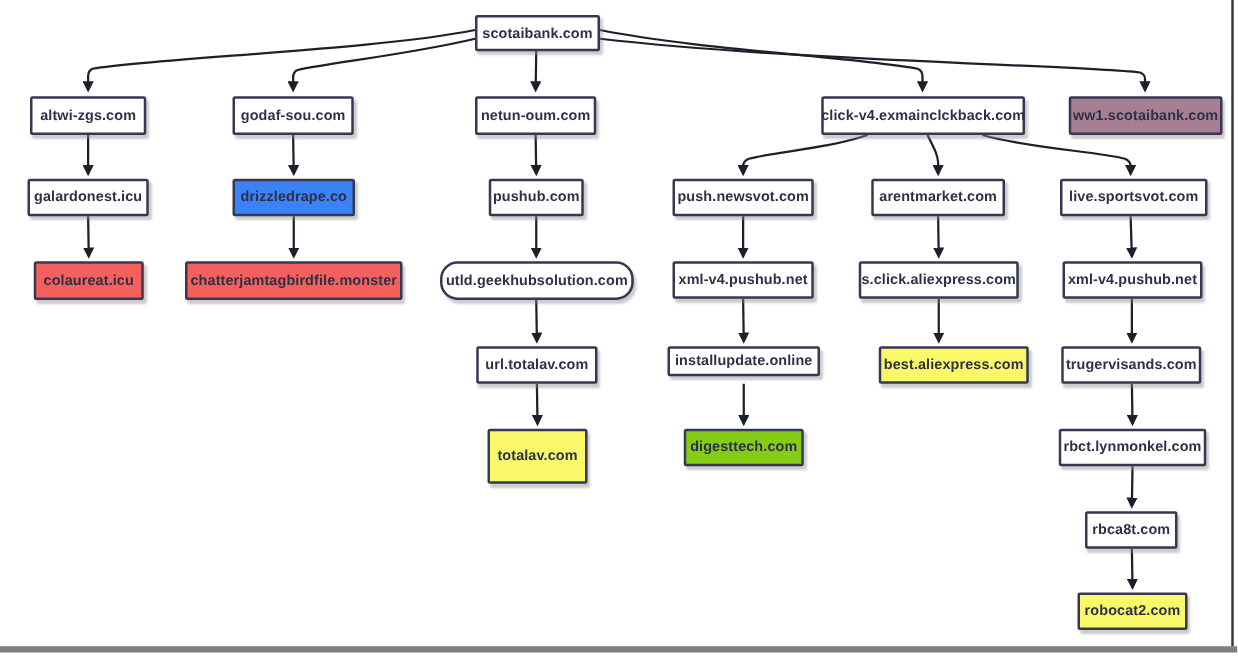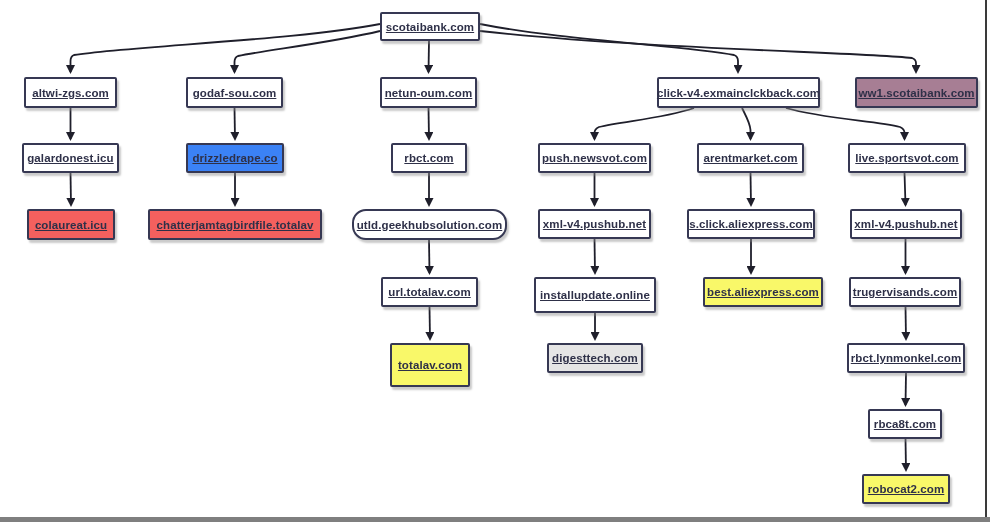--- a/index.html
+++ b/index.html
@@ -31,21 +31,20 @@
     border-radius: 2px;
     color: #2e3048;
     font-weight: bold;
     font-size: 11.5px;
     letter-spacing: 0.1px;
     display: flex;
     align-items: center;
     justify-content: center;
     white-space: nowrap;
     box-shadow: 2px 3px 2px rgba(140,140,140,0.45);
-    text-decoration: underline;
   }
   .frame-right {
     position: absolute;
     top: 0;
     width: 2px;
     height: 517px;
   }
   .bottom-bar {
     position: absolute;
     left: 0;
@@ -96,36 +95,36 @@
 
   <div id="node-layer">
       <div class="node" style="left: 380px; top: 12px; width: 100px; height: 29px; background: rgb(255, 255, 255); border-color: rgb(54, 56, 83); color: rgb(46, 48, 72);">scotaibank.com</div>
       <div class="node" style="left: 24px; top: 77px; width: 93px; height: 31px; background: rgb(255, 255, 255); border-color: rgb(54, 56, 83); color: rgb(46, 48, 72);">altwi-zgs.com</div>
       <div class="node" style="left: 186px; top: 77px; width: 97px; height: 31px; background: rgb(255, 255, 255); border-color: rgb(54, 56, 83); color: rgb(46, 48, 72);">godaf-sou.com</div>
       <div class="node" style="left: 380px; top: 77px; width: 97px; height: 31px; background: rgb(255, 255, 255); border-color: rgb(54, 56, 83); color: rgb(46, 48, 72);">netun-oum.com</div>
       <div class="node" style="left: 657px; top: 77px; width: 163px; height: 31px; background: rgb(255, 255, 255); border-color: rgb(54, 56, 83); color: rgb(46, 48, 72);">click-v4.exmainclckback.com</div>
       <div class="node" style="left: 855px; top: 77px; width: 123px; height: 31px; background: rgb(167, 126, 148); border-color: rgb(54, 56, 83); color: rgb(46, 48, 72);">ww1.scotaibank.com</div>
       <div class="node" style="left: 22px; top: 143px; width: 97px; height: 30px; background: rgb(255, 255, 255); border-color: rgb(54, 56, 83); color: rgb(46, 48, 72);">galardonest.icu</div>
       <div class="node" style="left: 186px; top: 143px; width: 98px; height: 30px; background: #3b82f6; border-color: rgb(54, 56, 83); color: rgb(46, 48, 72);">drizzledrape.co</div>
-      <div class="node" style="left: 391px; top: 143px; width: 76px; height: 30px; background: rgb(255, 255, 255); border-color: rgb(54, 56, 83); color: rgb(46, 48, 72);">rbct.com</div>
+      <div class="node" style="left: 391px; top: 143px; width: 76px; height: 30px; background: rgb(255, 255, 255); border-color: rgb(54, 56, 83); color: rgb(46, 48, 72);">pushub.com</div>
       <div class="node" style="left: 538px; top: 143px; width: 113px; height: 30px; background: rgb(255, 255, 255); border-color: rgb(54, 56, 83); color: rgb(46, 48, 72);">push.newsvot.com</div>
       <div class="node" style="left: 697px; top: 143px; width: 107px; height: 30px; background: rgb(255, 255, 255); border-color: rgb(54, 56, 83); color: rgb(46, 48, 72);">arentmarket.com</div>
       <div class="node" style="left: 848px; top: 143px; width: 118px; height: 30px; background: rgb(255, 255, 255); border-color: rgb(54, 56, 83); color: rgb(46, 48, 72);">live.sportsvot.com</div>
       <div class="node" style="left: 27px; top: 209px; width: 88px; height: 31px; background: rgb(244, 96, 94); border-color: rgb(54, 56, 83); color: rgb(46, 48, 72);">colaureat.icu</div>
-      <div class="node" style="left: 148px; top: 209px; width: 174px; height: 31px; background: rgb(244, 96, 94); border-color: rgb(54, 56, 83); color: rgb(46, 48, 72);">chatterjamtagbirdfile.totalav</div>
+      <div class="node" style="left: 148px; top: 209px; width: 174px; height: 31px; background: rgb(244, 96, 94); border-color: rgb(54, 56, 83); color: rgb(46, 48, 72);">chatterjamtagbirdfile.monster</div>
       <div class="node" style="left: 352px; top: 209px; width: 155px; height: 31px; background: rgb(255, 255, 255); border-color: rgb(54, 56, 83); color: rgb(46, 48, 72); border-radius: 14px;">utld.geekhubsolution.com</div>
       <div class="node" style="left: 538px; top: 209px; width: 113px; height: 30px; background: rgb(255, 255, 255); border-color: rgb(54, 56, 83); color: rgb(46, 48, 72);">xml-v4.pushub.net</div>
       <div class="node" style="left: 687px; top: 209px; width: 128px; height: 30px; background: rgb(255, 255, 255); border-color: rgb(54, 56, 83); color: rgb(46, 48, 72);">s.click.aliexpress.com</div>
       <div class="node" style="left: 850px; top: 209px; width: 112px; height: 30px; background: rgb(255, 255, 255); border-color: rgb(54, 56, 83); color: rgb(46, 48, 72);">xml-v4.pushub.net</div>
       <div class="node" style="left: 381px; top: 277px; width: 97px; height: 30px; background: rgb(255, 255, 255); border-color: rgb(54, 56, 83); color: rgb(46, 48, 72);">url.totalav.com</div>
-      <div class="node" style="left: 534px; top: 277px; width: 122px; height: 36px; background: rgb(255, 255, 255); border-color: rgb(54, 56, 83); color: rgb(46, 48, 72);">installupdate.online</div>
+      <div class="node" style="left: 534px; top: 277px; width: 122px; height: 24px; background: rgb(255, 255, 255); border-color: rgb(54, 56, 83); color: rgb(46, 48, 72);">installupdate.online</div>
       <div class="node" style="left: 691px; top: 277px; width: 120px; height: 30px; background: rgb(249, 248, 105); border-color: rgb(54, 56, 83); color: rgb(46, 48, 72); margin-left: 12px;">best.aliexpress.com</div>
       <div class="node" style="left: 849px; top: 277px; width: 112px; height: 30px; background: rgb(255, 255, 255); border-color: rgb(54, 56, 83); color: rgb(46, 48, 72);">trugervisands.com</div>
       <div class="node" style="left: 390px; top: 343px; width: 80px; height: 44px; background: rgb(249, 248, 105); border-color: rgb(54, 56, 83); color: rgb(46, 48, 72);">totalav.com</div>
-      <div class="node" style="left: 547px; top: 343px; width: 96px; height: 30px; background: #e5e5e5; border-color: rgb(54, 56, 83); color: rgb(46, 48, 72);">digesttech.com</div>
+      <div class="node" style="left: 547px; top: 343px; width: 96px; height: 30px; background: #84cc16; border-color: rgb(54, 56, 83); color: rgb(46, 48, 72);">digesttech.com</div>
       <div class="node" style="left: 847px; top: 343px; width: 118px; height: 30px; background: rgb(255, 255, 255); border-color: rgb(54, 56, 83); color: rgb(46, 48, 72);">rbct.lynmonkel.com</div>
       <div class="node" style="left: 868px; top: 409px; width: 74px; height: 30px; background: rgb(255, 255, 255); border-color: rgb(54, 56, 83); color: rgb(46, 48, 72);">rbca8t.com</div>
       <div class="node" style="left: 862px; top: 474px; width: 88px; height: 30px; background: rgb(249, 248, 105); border-color: rgb(54, 56, 83); color: rgb(46, 48, 72); text-align: center;">robocat2.com</div>
     </div>
 
   <div class="frame-right" style="background: rgb(58, 58, 58); right: 3px;"></div>
   <div class="bottom-bar" style="background: rgb(127, 127, 127);"></div>
 </div>
 
 </body></html>

